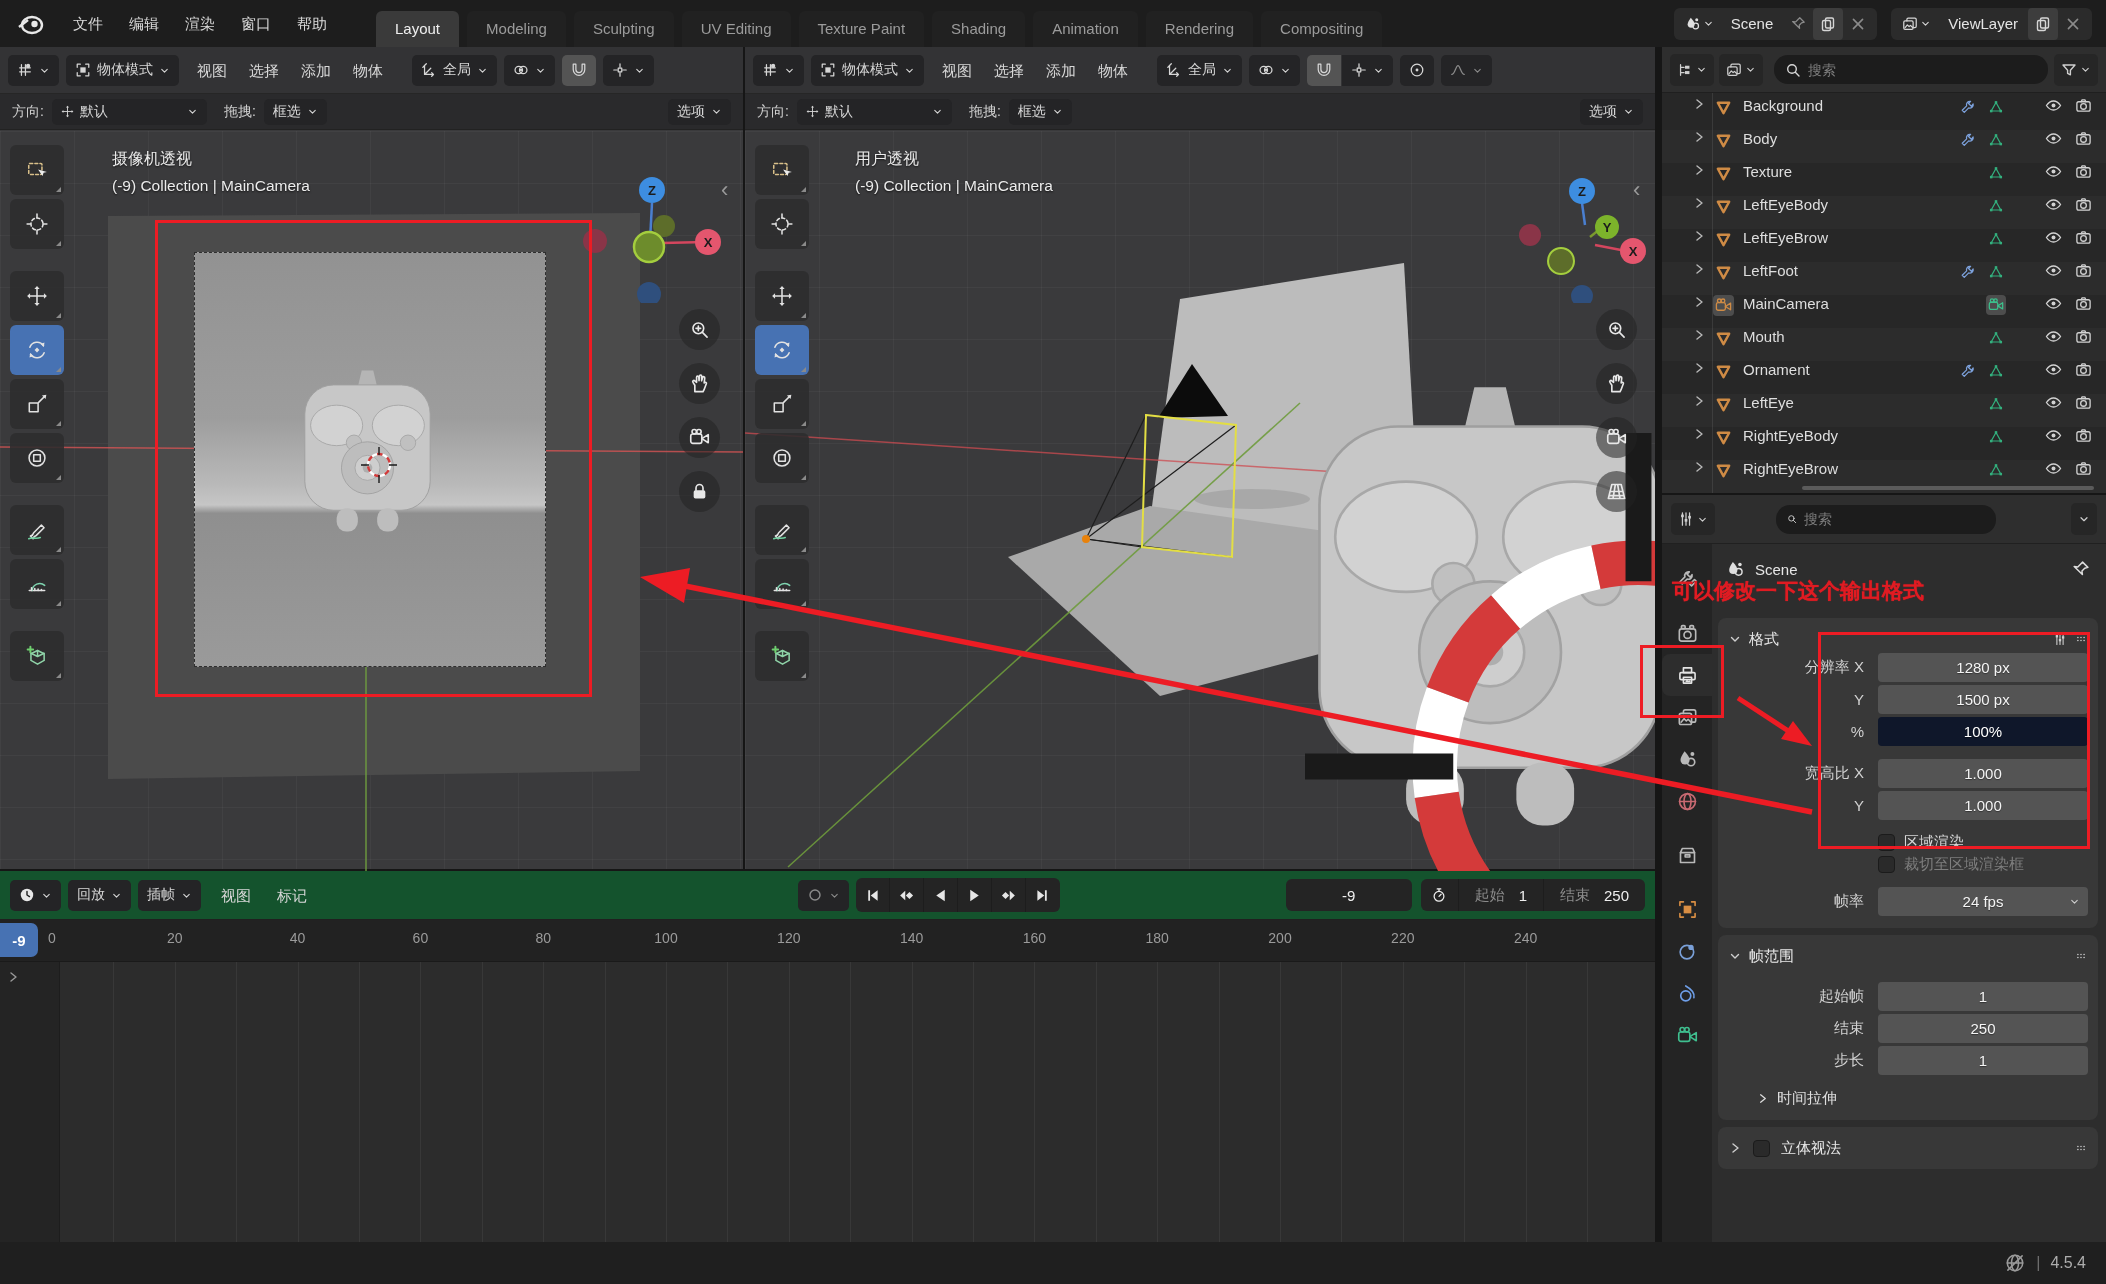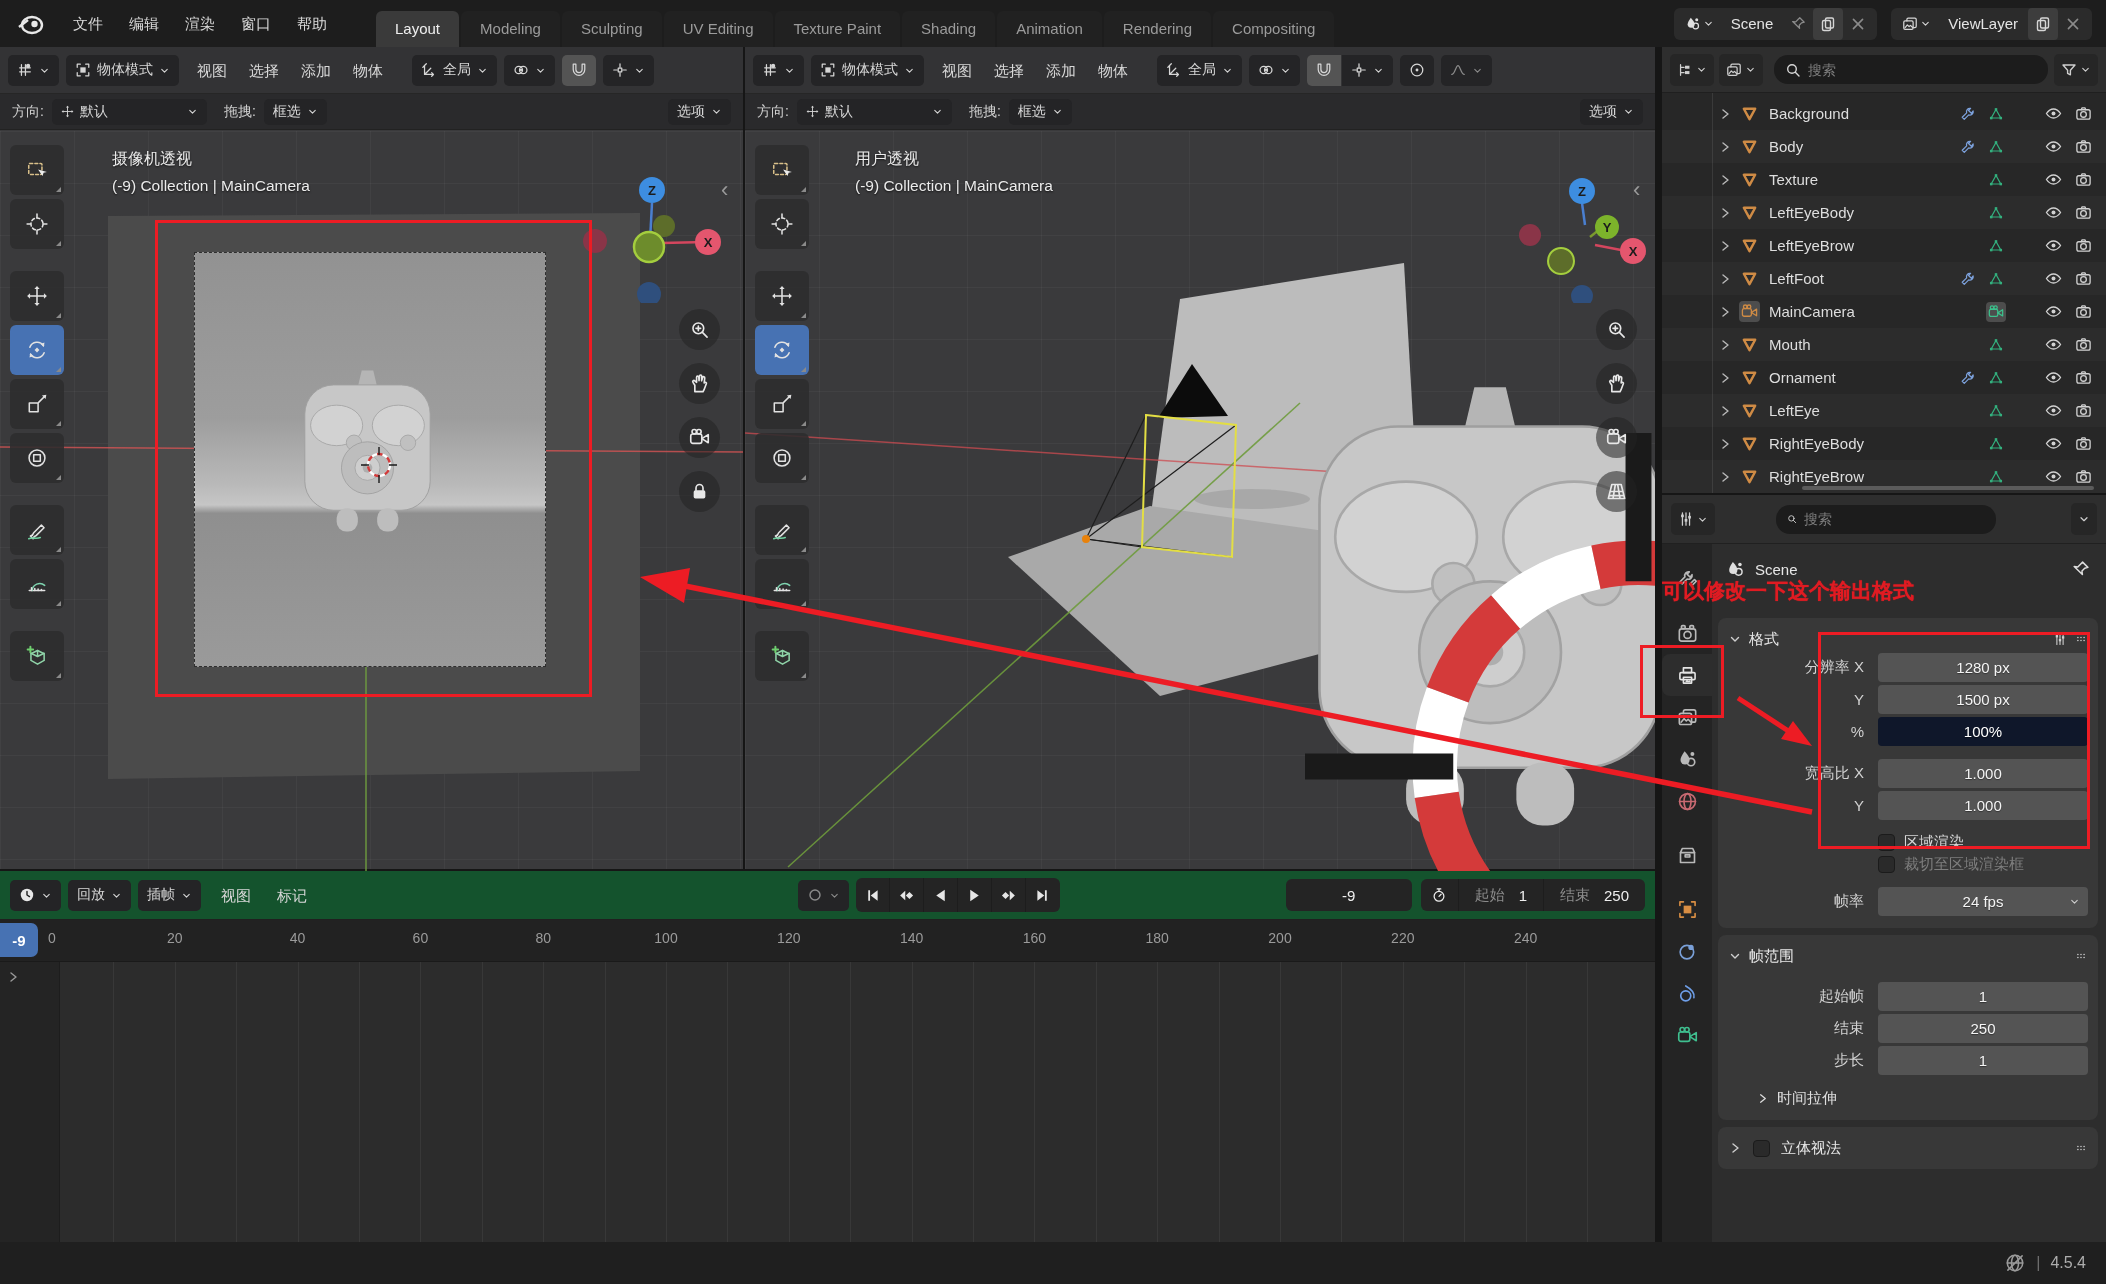--- a/index.html
+++ b/index.html
@@ -7,21 +7,21 @@
 #app{position:relative;width:2106px;height:1284px;overflow:hidden;background:#161616;
  font-family:"Liberation Sans","DejaVu Sans",sans-serif;color:#d6d6d6;font-size:14px;
  -webkit-font-smoothing:antialiased}
 svg{display:block}
 .ic{width:16px;height:16px;fill:none;stroke:currentColor;stroke-width:1.4;stroke-linecap:round;stroke-linejoin:round}
 
 #topbar{position:absolute;left:0;top:0;width:2106px;height:47px;background:#1d1d1d;display:flex;align-items:center}
 #blender-logo{margin:0 14px 0 16px}
 .menu-item{padding:0 13px;color:#d8d8d8;font-size:15px;line-height:47px;cursor:default}
 #workspace-tabs{display:flex;align-items:flex-end;height:47px;margin-left:36px}
-.ws-tab{padding:9px 19px 10px;font-size:15px;color:#9b9b9b;background:#212121;margin-right:2px;border-radius:6px 6px 0 0}
+.ws-tab{padding:9px 19px 10px;font-size:15px;color:#9b9b9b;background:#212121;margin-right:8px;border-radius:6px 6px 0 0}
 .ws-tab.active{background:#3a3a3a;color:#efefef}
 .tb-widget{display:flex;align-items:center;height:32px;background:#2b2b2b;border-radius:6px;margin-left:14px;padding:0 4px}
 .tb-widget .seg{display:flex;align-items:center;padding:0 7px;height:100%}
 .tb-widget .lbl{font-size:15px;color:#e4e4e4;padding:0 10px}
 .dim{color:#8b8b8b}
 
 .viewport{position:absolute;top:47px;height:824px;background:#3a3a3c;overflow:hidden}
 #vp-left{left:0;width:743px}
 #vp-right{left:745px;width:910px}
 .vp-row1{position:relative;height:47px;background:#333335;display:flex;align-items:center;padding:0 8px;border-bottom:1px solid #262626;white-space:nowrap;z-index:6}
@@ -55,21 +55,21 @@
 .gizmo text{font:bold 13px "Liberation Sans",sans-serif;fill:#1c1c1c;text-anchor:middle}
 
 #outliner{position:absolute;left:1662px;top:47px;width:444px;height:446px;background:#272727;overflow:hidden}
 #outliner-header{display:flex;align-items:center;height:46px;padding:0 8px;background:#2e2e2e;border-bottom:1px solid #1f1f1f}
 .hdr-btn{display:flex;align-items:center;gap:3px;height:32px;padding:0 7px;background:#262626;border-radius:5px;margin-right:5px;color:#cfcfcf}
 .search-pill{flex:1;display:flex;align-items:center;gap:7px;height:29px;background:#1c1c1c;border-radius:14px;padding:0 11px;margin:0 6px}
 .search-pill input{flex:1;background:transparent;border:none;outline:none;color:#d8d8d8;font-size:14px;font-family:inherit}
 .search-pill input::placeholder{color:#7d7d7d}
 #outliner-rows{position:relative;padding-top:4px}
 #outliner-rows::before{content:"";position:absolute;left:50px;top:0;bottom:0;width:1px;background:#3a3a3a}
-.ol-row{position:relative;display:flex;align-items:center;height:33px;padding-left:56px;font-size:15px;color:#dedede}
+.ol-row{position:relative;display:flex;align-items:flex-start;height:33px;padding-left:30px;font-size:15px;color:#dedede}
 .ol-row.alt{background:rgba(255,255,255,.025)}
 .ol-chev{color:#b9b9b9;margin-right:7px;display:flex}
 .ol-chev .ic{width:14px;height:14px}
 .ol-obj{display:flex;margin-right:9px;color:#cf8b45;border-radius:4px;padding:2px}
 .ol-obj.hl{background:#4d4d4d}
 .ol-obj .ic{width:17px;height:17px}
 .ol-badges{position:absolute;right:100px;display:flex;gap:8px;align-items:center}
 .ol-badges .b{display:flex;border-radius:4px;padding:2px}
 .ol-badges .b.hlbg{background:#4d4d4d}
 .b-mod{color:#7da2dd}.b-mesh{color:#33b07e}.b-cam{color:#3cc08c}
@@ -96,21 +96,21 @@
 .pfield{position:relative;flex:1;height:29px;background:#545454;border-radius:4px;display:flex;align-items:center;justify-content:center;color:#f4f4f4;font-size:15px;text-shadow:0 1px 1px rgba(0,0,0,.4)}
 .pfield.blue{background:#0f172a;color:#fff}
 .pfield .chev{position:absolute;right:8px;color:#cfcfcf}
 .pgap{height:10px}
 .pcheckrow{flex:1;display:flex;align-items:center;gap:9px}
 .pcheck{width:17px;height:17px;border-radius:4px;background:#2a2a2a;border:1px solid #1b1b1b}
 .pchecklabel{font-size:15px;color:#d8d8d8}
 .pcheckrow.disabled .pchecklabel{color:#7e7e7e}
 .psub{display:flex;align-items:center;gap:8px;margin:14px 0 2px 28px;color:#dcdcdc;font-size:15px}
 .psub .ic{width:13px;height:13px}
-#red-note{position:absolute;left:0;top:82px;z-index:30;font-size:21px;font-weight:bold;color:#e01b22;white-space:nowrap;text-shadow:0 0 1px #e01b22}
+#red-note{position:absolute;left:10px;top:82px;z-index:30;font-size:21px;font-weight:bold;color:#e01b22;white-space:nowrap;text-shadow:0 0 1px #e01b22}
 
 #timeline{position:absolute;left:0;top:871px;width:1655px;height:371px;background:#2c2c2c}
 #tl-header{display:flex;align-items:center;height:49px;background:#14532d;padding:0 10px;border-bottom:1px solid #202020}
 #tl-ruler{position:relative;height:42px;background:#222222;border-bottom:1px solid #1a1a1a}
 .tick{position:absolute;top:10px;transform:translateX(-50%);color:#9b9b9b;font-size:14px}
 #playhead{position:absolute;left:0;top:3px;width:38px;height:34px;background:#4772b3;border-radius:0 7px 7px 0;color:#fff;font-weight:bold;font-size:15px;display:flex;align-items:center;justify-content:center}
 #tl-channels{position:relative;height:280px;background:#2c2c2c;overflow:hidden}
 #tl-leftcol{position:absolute;left:0;top:0;bottom:0;width:60px;background:#242424;border-right:1px solid #1d1d1d;color:#9a9a9a;padding:8px 0 0 6px}
 .tl-grid{position:absolute;top:0;bottom:0;width:1px;background:#383838}
 .transport{display:flex;align-items:center;background:#242424;border-radius:6px;height:34px;overflow:hidden}

